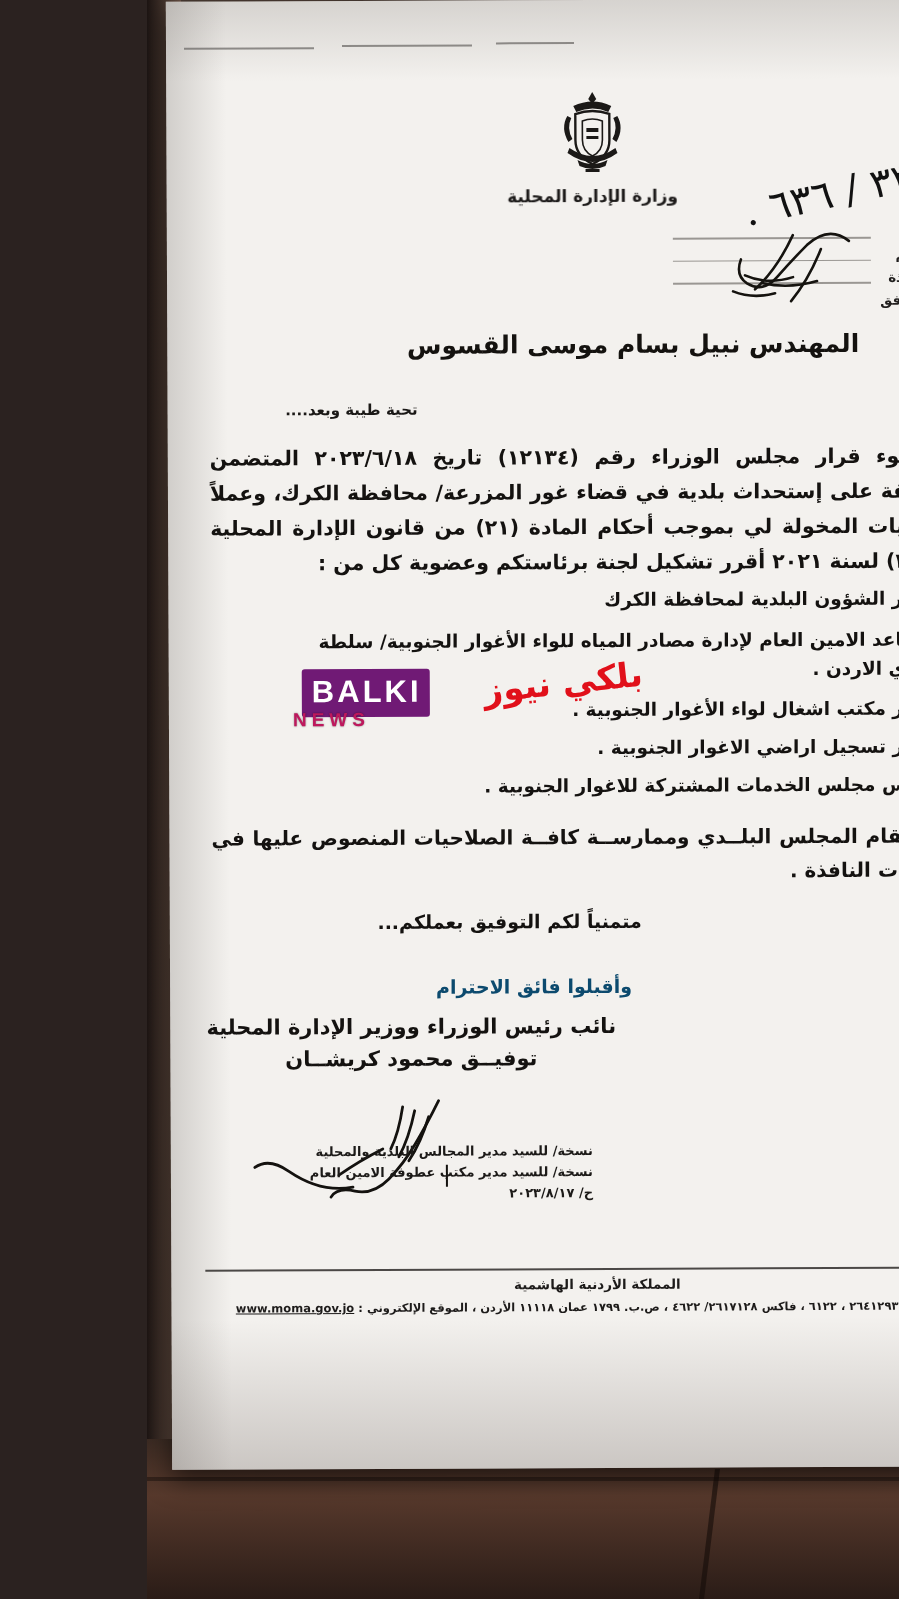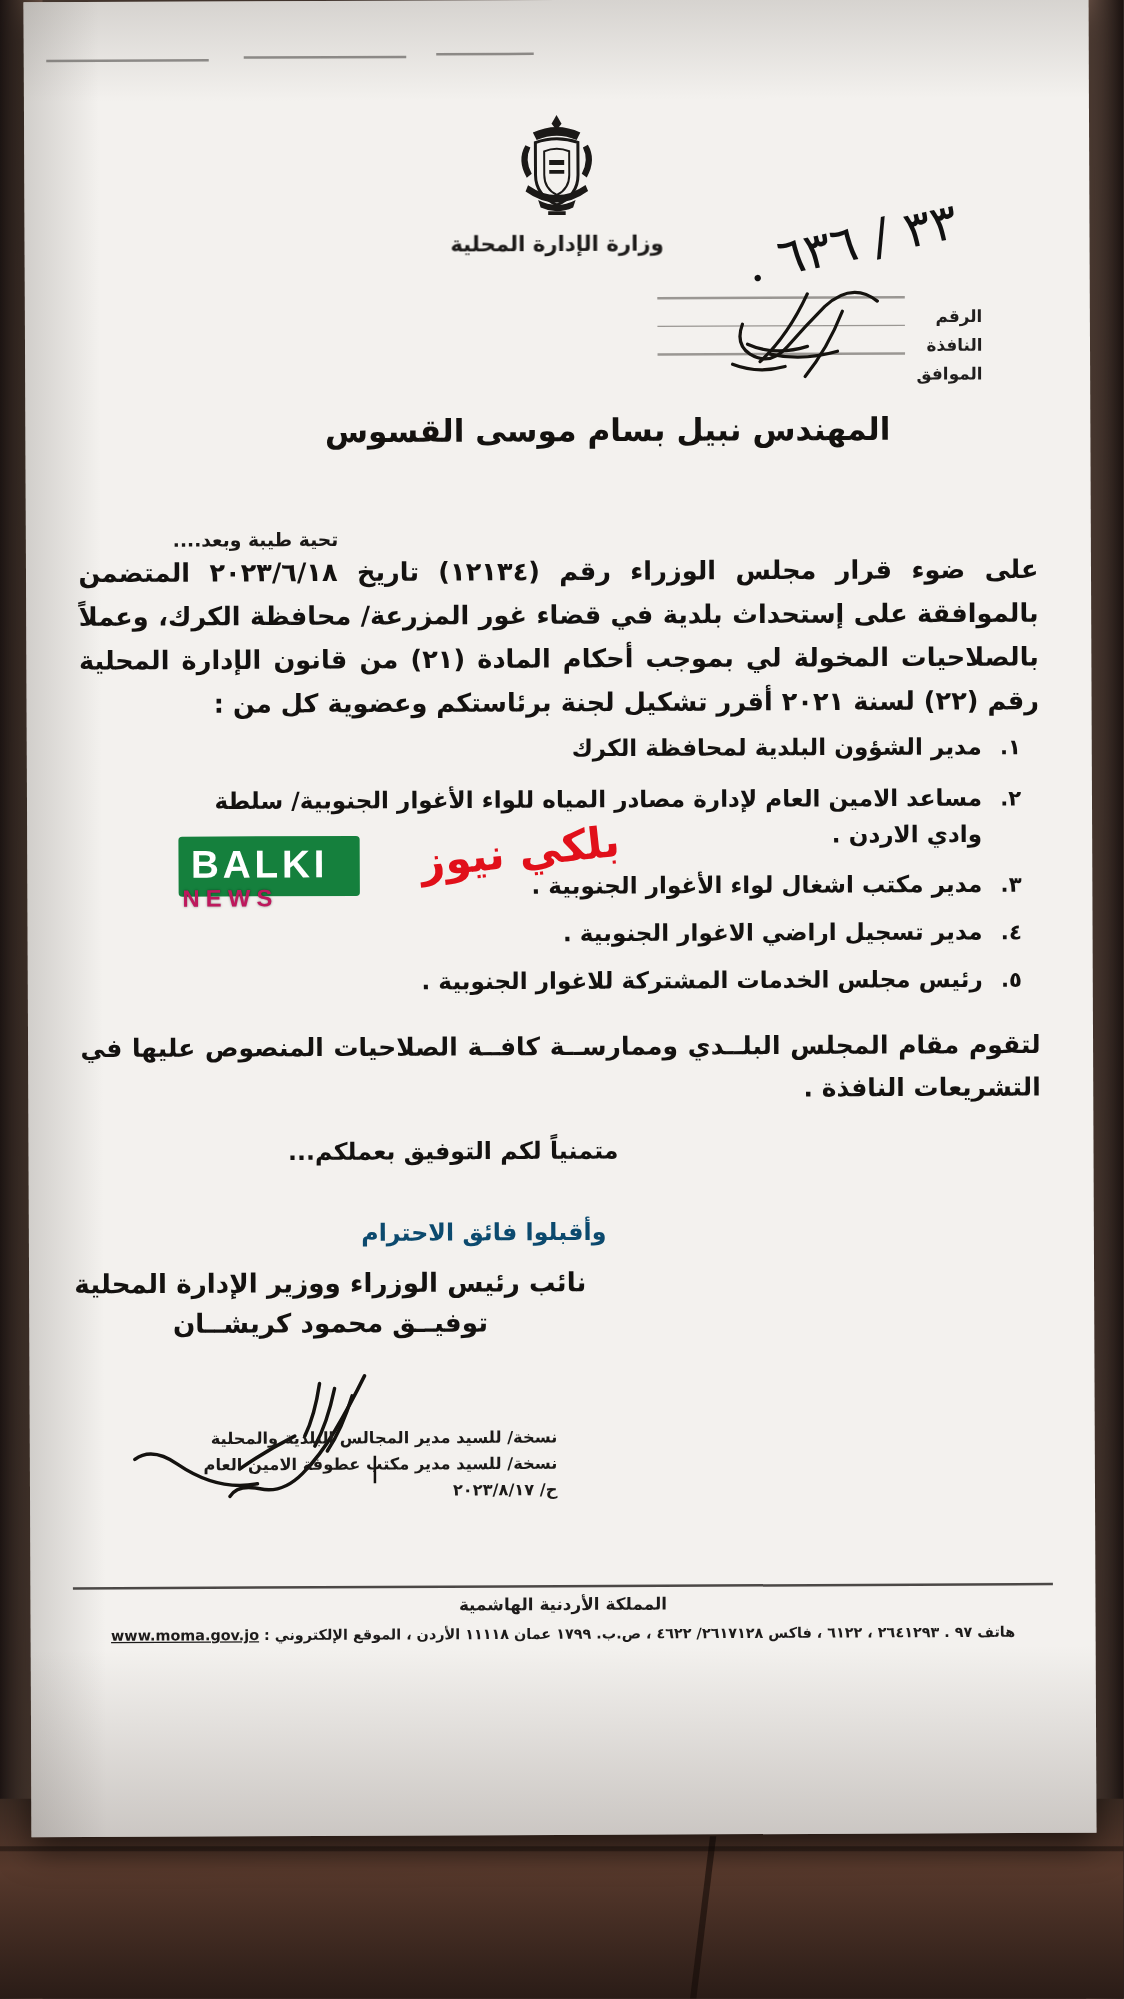--- a/index.html
+++ b/index.html
@@ -10,21 +10,21 @@
   body {
     width: 899px;
     height: 1599px;
     overflow: hidden;
     font-family: "DejaVu Sans", sans-serif;
   }
 
   
   .scene {
     position: relative;
-    width: 899px;
+    width: 752px;
     height: 1599px;
     background:
       linear-gradient(180deg, #4a3b33 0%, #6b4f3f 40%, #3a2a24 100%);
     overflow: hidden;
   }
   .desk-left {
     position: absolute;
     left: 0; top: 0; bottom: 0;
     width: 34px;
     background: linear-gradient(90deg, #1d1513 0%, #4b3a31 60%, #6a5246 100%);
@@ -182,21 +182,21 @@
     right: 160px;
     top: 330px;
     font-size: 25px;
     font-weight: bold;
     color: #14120f;
     letter-spacing: .3px;
   }
   .greeting {
     position: absolute;
     right: 602px;
-    top: 422px;
+    top: 400px;
     font-size: 15px;
     color: #1a1816;
     font-weight: bold;
   }
   .para {
     position: absolute;
     right: 42px;
     left: 42px;
     top: 440px;
     text-align: justify;
@@ -332,24 +332,24 @@
   .watermark {
     position: absolute;
     left: 118px;
     top: 660px;
     width: 430px;
     height: 80px;
     pointer-events: none;
   }
   .wm-box {
     position: absolute;
-    left: 3px;
+    left: 15px;
     top: 8px;
-    background: #15803d;
-    padding: 5px 25px 7px 10px;
+    background: #701a75;
+    padding: 5px 8px 7px 10px;
     border-radius: 3px;
   }
   .wm-box span {
     font-family: "Liberation Sans", sans-serif;
     font-size: 31px;
     font-weight: bold;
     color: #ffffff;
     letter-spacing: 3px;
     direction: ltr;
     display: inline-block;

